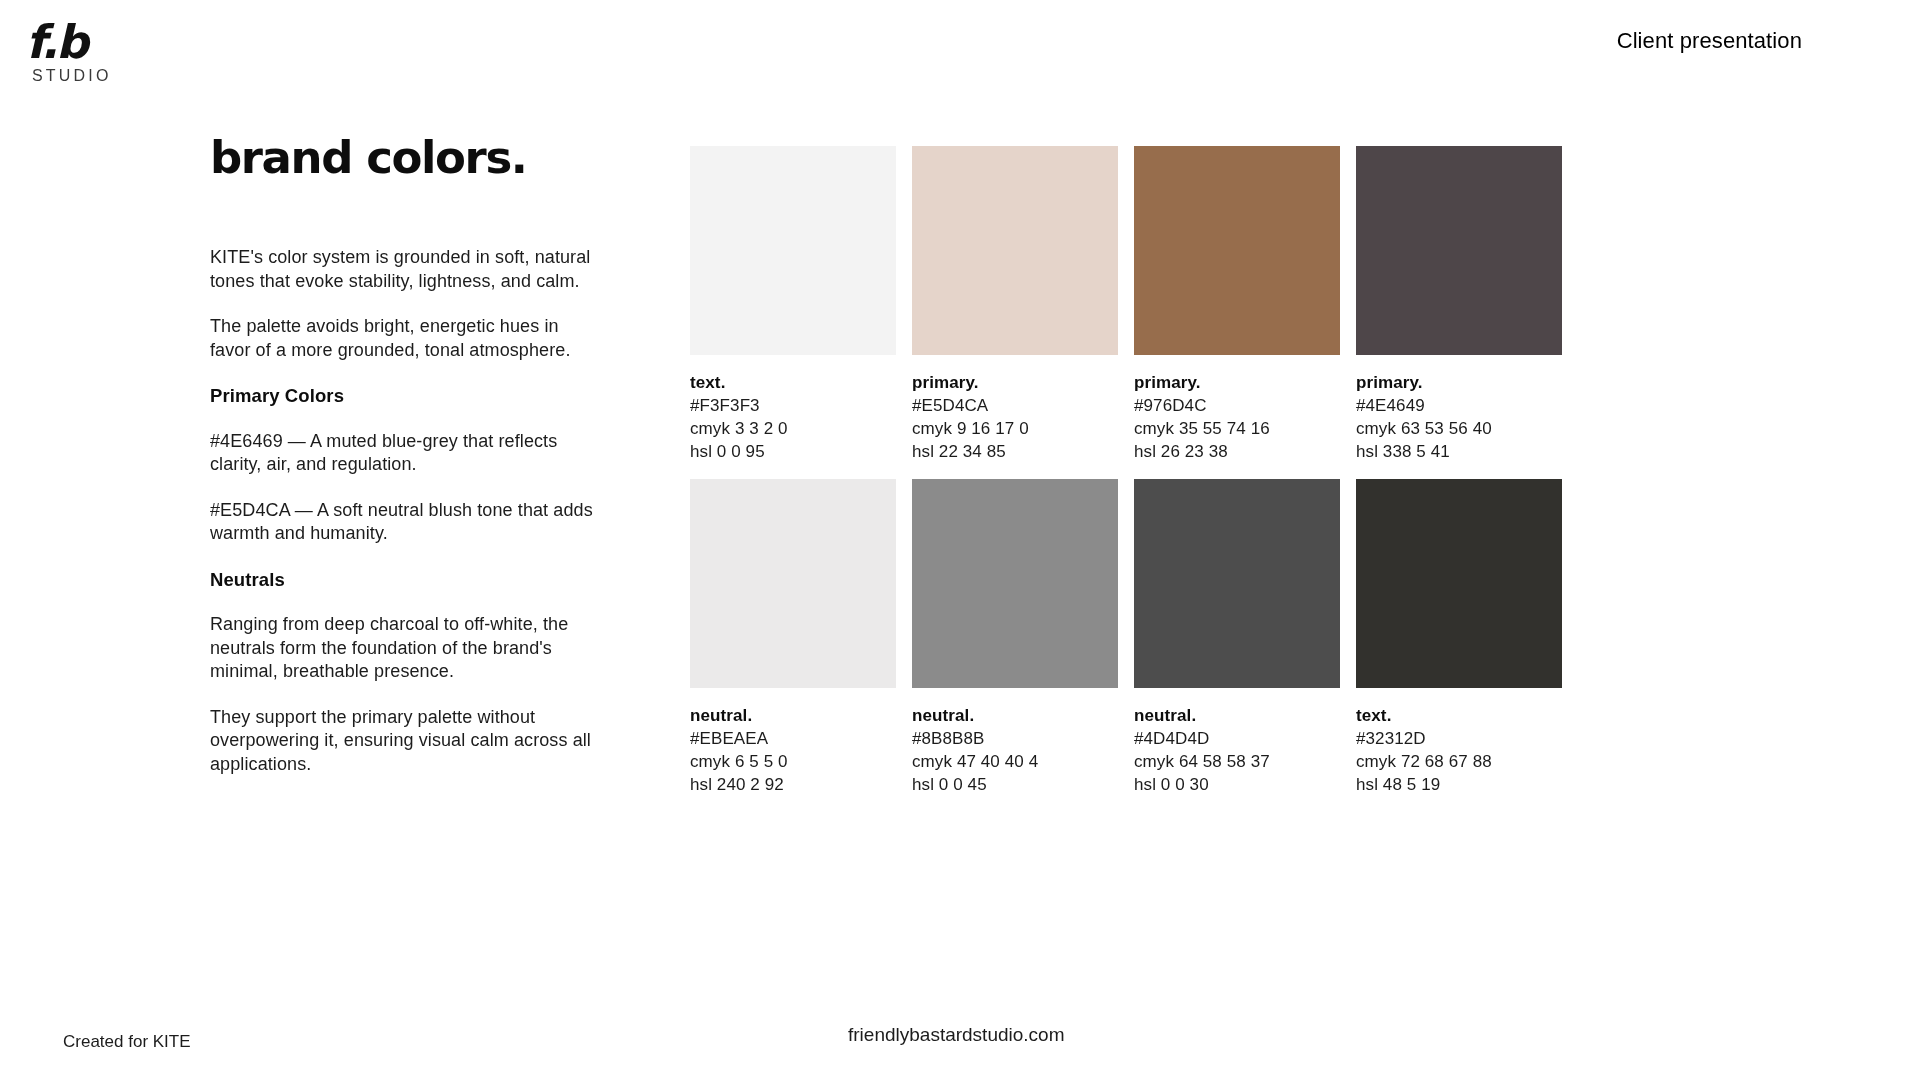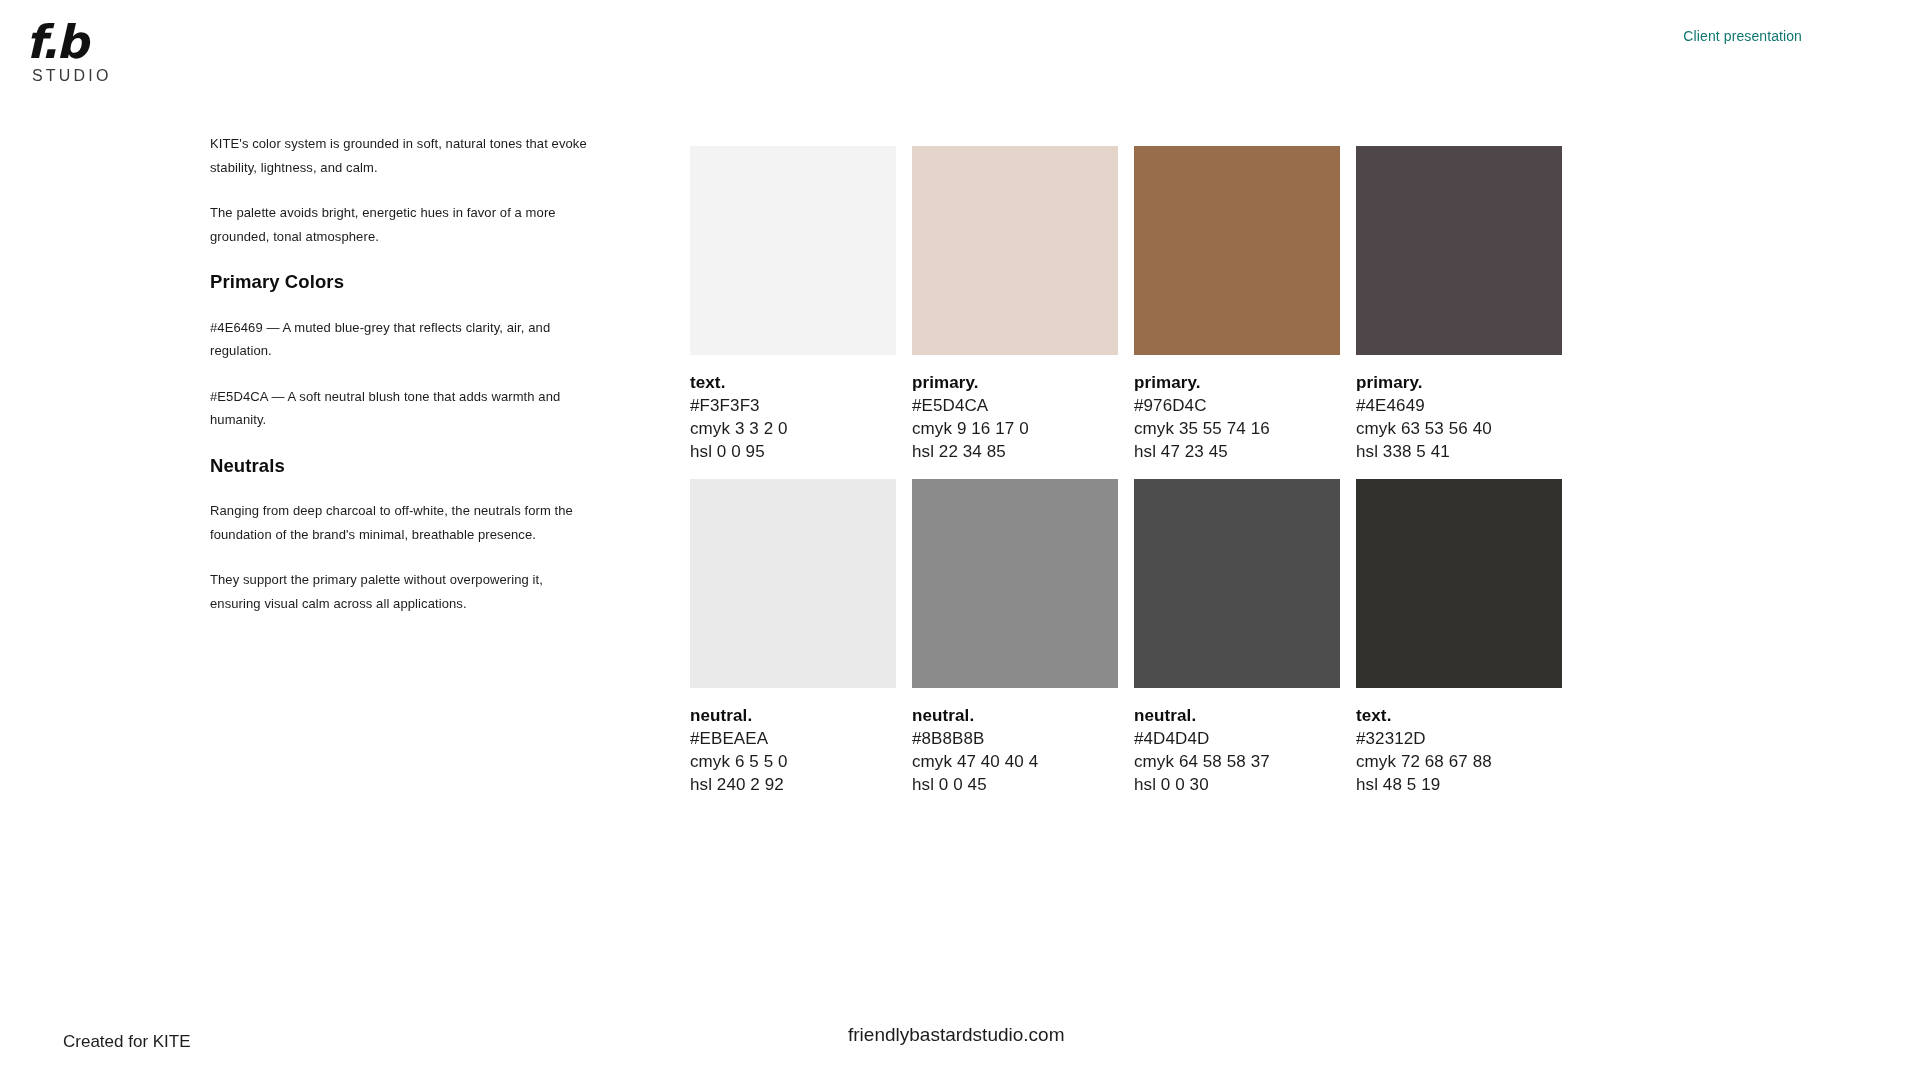--- a/index.html
+++ b/index.html
@@ -41,22 +41,22 @@
     letter-spacing: 3.2px;
     color: #3a3a3a;
     line-height: 18px;
     margin-left: 2px;
     margin-top: 1px;
   }
   #header-label {
     position: absolute;
     right: 118px;
     top: 28px;
-    font-size: 14px;
-    color: #0f766e;
+    font-size: 22px;
+    color: #000000;
     letter-spacing: 0.1px;
     white-space: nowrap;
   }
 
   
   #left-col {
     position: absolute;
     left: 210px;
     top: 132px;
     width: 400px;
@@ -64,21 +64,21 @@
   #page-title {
     font-family: "DejaVu Sans", sans-serif;
     font-weight: bold;
     font-size: 45px;
     letter-spacing: -1.4px;
     line-height: 52px;
     color: #0d0d0d;
     margin: 0 0 62px 0;
   }
   .body-para {
-    font-size: 13px;
+    font-size: 18px;
     line-height: 23.5px;
     color: #1c1c1c;
     margin: 0 14px 22px 0;
     letter-spacing: 0.1px;
   }
   .sub-head {
     font-size: 18.5px;
     line-height: 23.5px;
     font-weight: bold;
     color: #0d0d0d;
@@ -139,20 +139,21 @@
 <body>
 
 <div id="brand-logo">
   <div id="logo-mark">f.b</div>
   <div id="logo-sub">STUDIO</div>
 </div>
 
 <div id="header-label">Client presentation</div>
 
 <div id="left-col">
+  <h1 id="page-title">brand colors.</h1>
 
   <div>
     <p class="body-para">KITE's color system is grounded in soft, natural tones that evoke stability, lightness, and calm.</p>
     <p class="body-para">The palette avoids bright, energetic hues in favor of a more grounded, tonal atmosphere.</p>
   </div>
 
   <div>
     <p class="sub-head">Primary Colors</p>
     <p class="body-para">#4E6469 — A muted blue-grey that reflects clarity, air, and regulation.</p>
     <p class="body-para">#E5D4CA — A soft neutral blush tone that adds warmth and humanity.</p>
@@ -186,21 +187,21 @@
       <span class="swatch-hsl">hsl 22 34 85</span>
     </div>
   </div>
 
   <div class="swatch-cell">
     <div class="swatch-chip" style="background-color: rgb(151, 109, 76);"></div>
     <div class="swatch-meta">
       <span class="swatch-role">primary.</span>
       <span class="swatch-hex">#976D4C</span>
       <span class="swatch-cmyk">cmyk 35 55 74 16</span>
-      <span class="swatch-hsl">hsl 47 23 45</span>
+      <span class="swatch-hsl">hsl 26 23 38</span>
     </div>
   </div>
 
   <div class="swatch-cell">
     <div class="swatch-chip" style="background-color: rgb(78, 70, 73);"></div>
     <div class="swatch-meta">
       <span class="swatch-role">primary.</span>
       <span class="swatch-hex">#4E4649</span>
       <span class="swatch-cmyk">cmyk 63 53 56 40</span>
       <span class="swatch-hsl">hsl 338 5 41</span>

